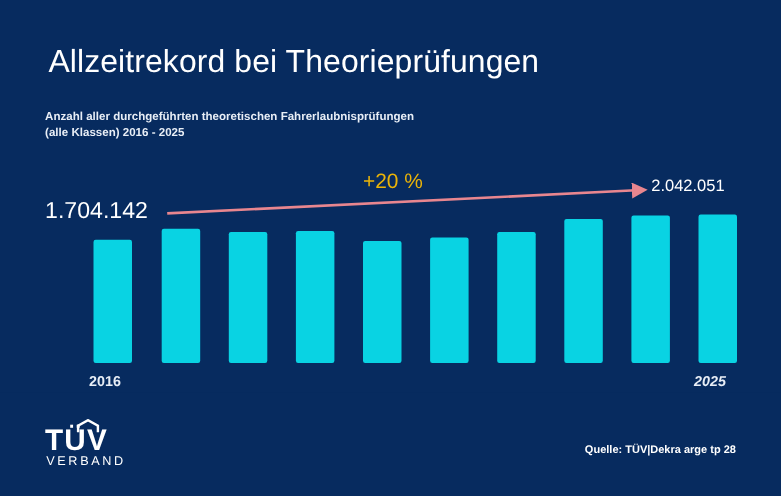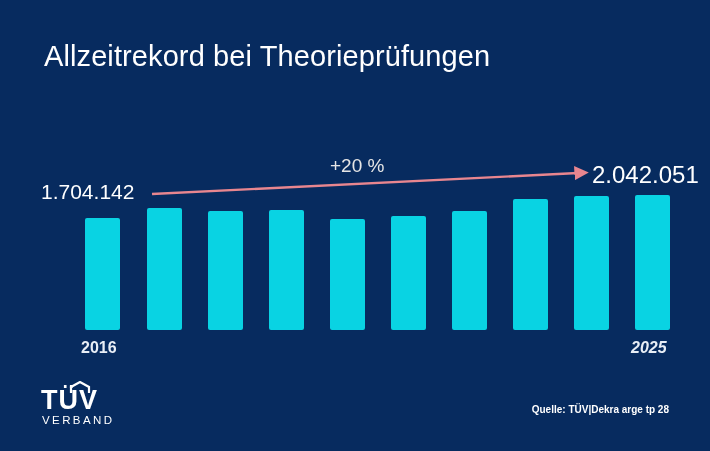--- a/index.html
+++ b/index.html
@@ -28,31 +28,31 @@
     position:absolute;bottom:121px;
     background:#09d3e3;border-radius:2px;
   }
 
   .val-left{
     position:absolute;left:41px;top:180px;
     font-size:21px;color:#ffffff;font-weight:400;white-space:nowrap;text-align:right;
   }
   .val-right{
     position:absolute;left:592px;top:161px;
-    font-size:24px;color:#ffffff;font-weight:400;white-space:nowrap;text-align:right;
+    font-size:15px;color:#ffffff;font-weight:400;white-space:nowrap;text-align:right;
   }
   .pct{
     position:absolute;left:330px;top:155px;
-    font-size:19px;color:#e5e5e5;font-weight:400;white-space:nowrap;
+    font-size:19px;color:#eab308;font-weight:400;white-space:nowrap;
   }
   #arrow{position:absolute;left:0;top:0;width:710px;height:451px;pointer-events:none;}
 
   .yearlabel{
     position:absolute;top:339px;
-    font-size:16px;color:#e8eef6;font-weight:600;text-align:center;
+    font-size:13px;color:#e8eef6;font-weight:600;text-align:center;
   }
   .year-start{left:81px;}
   .year-end{left:631px;font-style:italic;}
 
   
   #logo{position:absolute;left:41px;top:381px;width:120px;height:46px;}
   .logo-tuv{
     position:absolute;left:0;top:6px;
     font-size:27px;font-weight:700;color:#ffffff;
     letter-spacing:1px;line-height:27px;
@@ -68,20 +68,22 @@
     position:absolute;right:41px;top:404px;
     font-size:10px;color:#ffffff;font-weight:600;white-space:nowrap;
   }
 </style>
 </head>
 <body>
 
 <div id="stage">
 
   <div class="title">Allzeitrekord bei Theorieprüfungen</div>
+  <div class="subtitle">Anzahl aller durchgeführten theoretischen Fahrerlaubnisprüfungen
+(alle Klassen) 2016 - 2025</div>
 
   <div id="plot">
       <div class="bar" style="left: 85px; width: 35px; height: 112px; bottom: 121px; background: rgb(9, 211, 227);"></div>
       <div class="bar" style="left: 147px; width: 35px; height: 122px; bottom: 121px; background: rgb(9, 211, 227);"></div>
       <div class="bar" style="left: 208px; width: 35px; height: 119px; bottom: 121px; background: rgb(9, 211, 227);"></div>
       <div class="bar" style="left: 269px; width: 35px; height: 120px; bottom: 121px; background: rgb(9, 211, 227);"></div>
       <div class="bar" style="left: 330px; width: 35px; height: 111px; bottom: 121px; background: rgb(9, 211, 227);"></div>
       <div class="bar" style="left: 391px; width: 35px; height: 114px; bottom: 121px; background: rgb(9, 211, 227);"></div>
       <div class="bar" style="left: 452px; width: 35px; height: 119px; bottom: 121px; background: rgb(9, 211, 227);"></div>
       <div class="bar" style="left: 513px; width: 35px; height: 131px; bottom: 121px; background: rgb(9, 211, 227);"></div>

